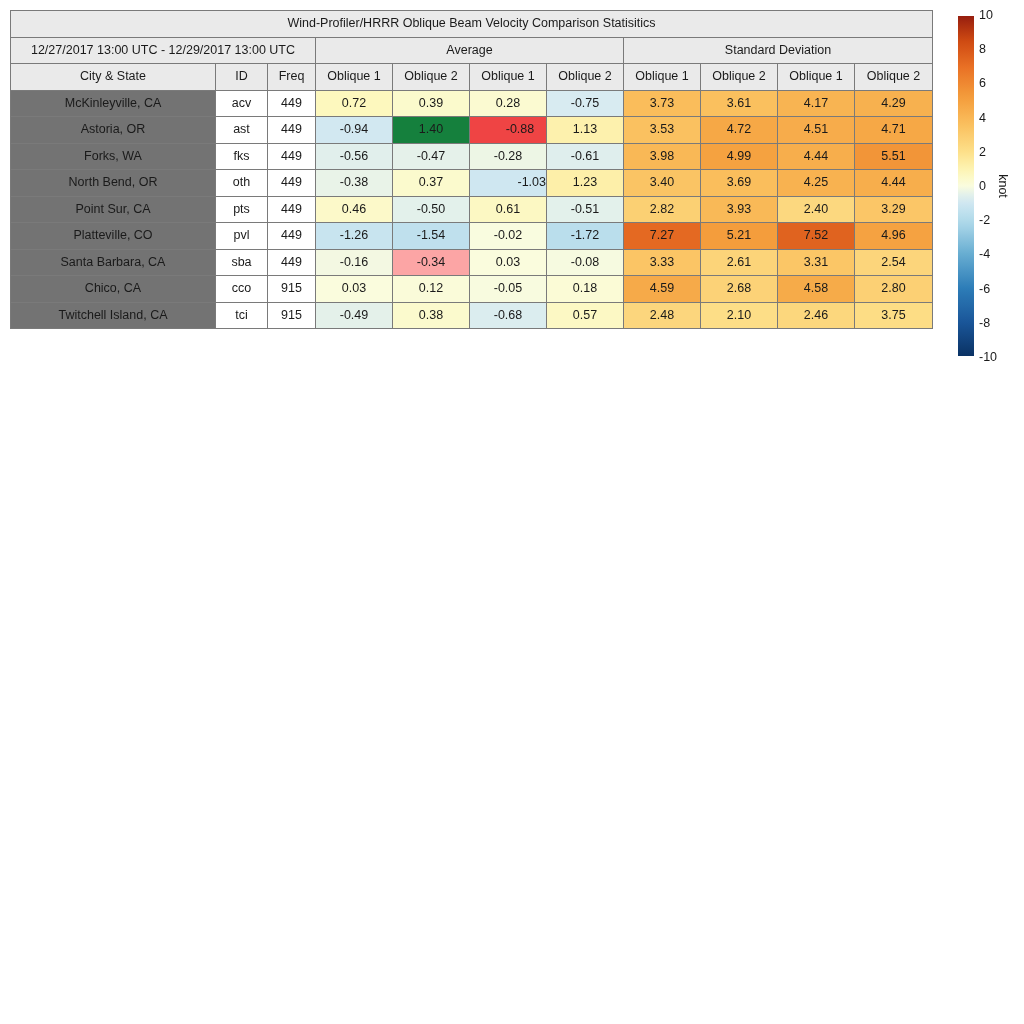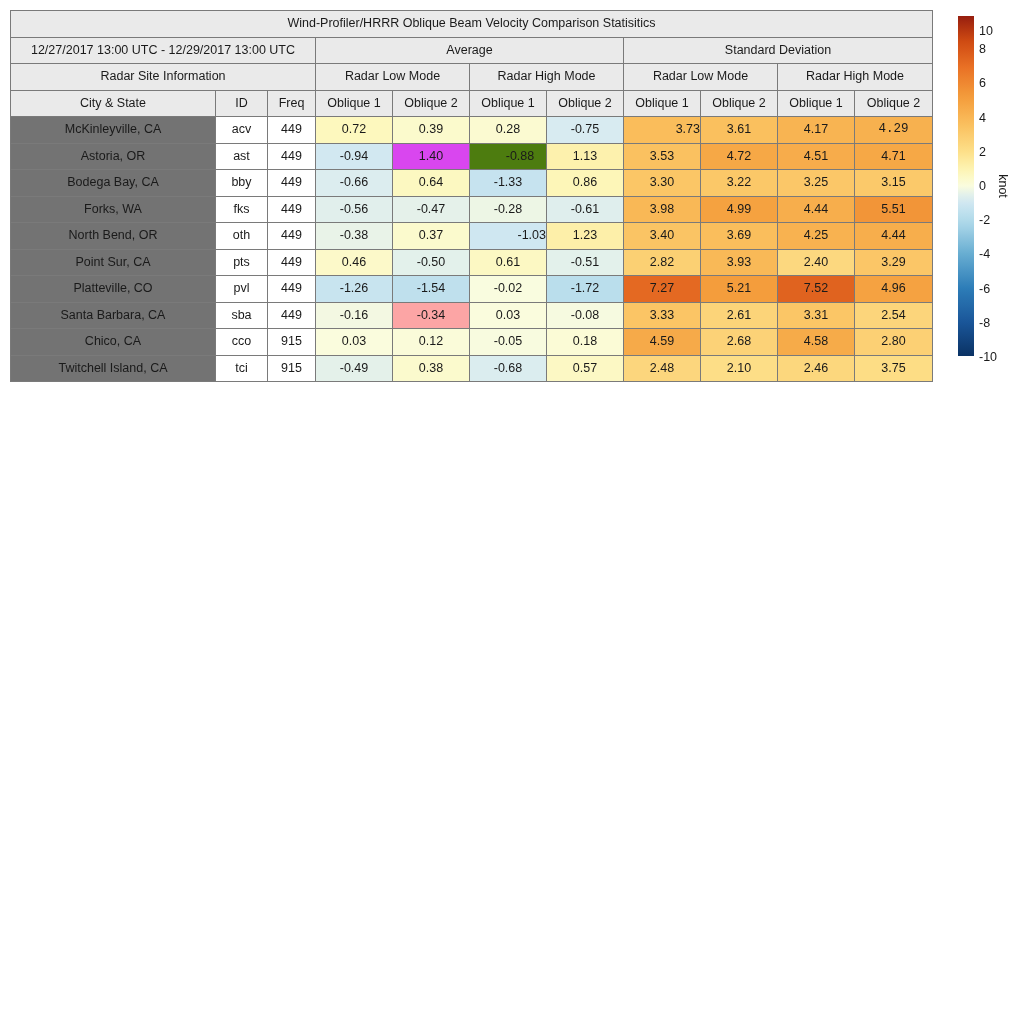--- a/index.html
+++ b/index.html
@@ -130,77 +130,57 @@
   <tbody>
     <tr>
       <td class="hdr title-cell" colspan="11">Wind-Profiler/HRRR Oblique Beam Velocity Comparison Statisitics</td>
     </tr>
     <tr>
       <td class="hdr hdr2 date-cell" colspan="3">12/27/2017 13:00 UTC - 12/29/2017 13:00 UTC</td>
       <td class="hdr hdr2" colspan="4">Average</td>
       <td class="hdr hdr2" colspan="4">Standard Deviation</td>
     </tr>
     <tr>
-      <td class="hdr hdr3" colspan="3">Radar Site Information</td>
-      <td class="hdr hdr3" colspan="2">Radar Low Mode</td>
-      <td class="hdr hdr3" colspan="2">Radar High Mode</td>
-      <td class="hdr hdr3" colspan="2">Radar Low Mode</td>
-      <td class="hdr hdr3" colspan="2">Radar High Mode</td>
-    </tr>
-    <tr>
       <td class="hdr hdr4">City &amp; State</td>
       <td class="hdr hdr4">ID</td>
       <td class="hdr hdr4">Freq</td>
       <td class="hdr hdr4">Oblique 1</td>
       <td class="hdr hdr4">Oblique 2</td>
       <td class="hdr hdr4">Oblique 1</td>
       <td class="hdr hdr4">Oblique 2</td>
       <td class="hdr hdr4">Oblique 1</td>
       <td class="hdr hdr4">Oblique 2</td>
       <td class="hdr hdr4">Oblique 1</td>
       <td class="hdr hdr4">Oblique 2</td>
     </tr>
   <tr>
         <td class="city-cell">McKinleyville, CA</td>
         <td class="id-cell">acv</td>
         <td class="freq-cell">449</td>
         <td class="val" style="background-color: rgb(253, 248, 190);">0.72</td>
         <td class="val" style="background-color: rgb(251, 250, 204);">0.39</td>
         <td class="val" style="background-color: rgb(251, 250, 209);">0.28</td>
         <td class="val" style="background-color: rgb(216, 235, 241);">-0.75</td>
-        <td class="val" style="background-color: rgb(250, 189, 91); text-align: right;">3.73</td>
+        <td class="val" style="background-color: rgb(250, 189, 91);">3.73</td>
         <td class="val" style="background-color: rgb(250, 192, 94);">3.61</td>
         <td class="val" style="background-color: rgb(248, 180, 82);">4.17</td>
-        <td class="val" style="background-color: rgb(247, 177, 79); font-family: Liberation Mono, monospace;">4.29</td>
+        <td class="val" style="background-color: rgb(247, 177, 79);">4.29</td>
       </tr>
       <tr>
         <td class="city-cell">Astoria, OR</td>
         <td class="id-cell">ast</td>
         <td class="freq-cell">449</td>
         <td class="val" style="background-color: rgb(210, 232, 241);">-0.94</td>
-        <td class="val" style="background-color: #d946ef;">1.40</td>
-        <td class="val" style="background-color: #4d7c0f; padding-left: 24px;">-0.88</td>
+        <td class="val" style="background-color: #15803d;">1.40</td>
+        <td class="val" style="background-color: #ef4444; padding-left: 24px;">-0.88</td>
         <td class="val" style="background-color: rgb(253, 241, 173);">1.13</td>
         <td class="val" style="background-color: rgb(250, 193, 96);">3.53</td>
         <td class="val" style="background-color: rgb(246, 168, 70);">4.72</td>
         <td class="val" style="background-color: rgb(247, 172, 75);">4.51</td>
         <td class="val" style="background-color: rgb(246, 168, 70);">4.71</td>
-      </tr>
-      <tr>
-        <td class="city-cell">Bodega Bay, CA</td>
-        <td class="id-cell">bby</td>
-        <td class="freq-cell">449</td>
-        <td class="val" style="background-color: rgb(220, 237, 239);">-0.66</td>
-        <td class="val" style="background-color: rgb(252, 248, 193);">0.64</td>
-        <td class="val" style="background-color: rgb(198, 227, 239);">-1.33</td>
-        <td class="val" style="background-color: rgb(253, 246, 184);">0.86</td>
-        <td class="val" style="background-color: rgb(251, 198, 102);">3.30</td>
-        <td class="val" style="background-color: rgb(251, 200, 104);">3.22</td>
-        <td class="val" style="background-color: rgb(251, 199, 104);">3.25</td>
-        <td class="val" style="background-color: rgb(251, 201, 106);">3.15</td>
       </tr>
       <tr>
         <td class="city-cell">Forks, WA</td>
         <td class="id-cell">fks</td>
         <td class="freq-cell">449</td>
         <td class="val" style="background-color: rgb(225, 239, 236); margin-left: 16px;">-0.56</td>
         <td class="val" style="background-color: rgb(229, 241, 234);">-0.47</td>
         <td class="val" style="background-color: rgb(237, 246, 229);">-0.28</td>
         <td class="val" style="background-color: rgb(223, 238, 237);">-0.61</td>
         <td class="val" style="background-color: rgb(249, 184, 86);">3.98</td>
@@ -285,21 +265,21 @@
         <td class="val" style="background-color: rgb(253, 222, 135);">2.10</td>
         <td class="val" style="background-color: rgb(252, 215, 125);">2.46</td>
         <td class="val" style="background-color: rgb(253, 221, 133);">3.75</td>
       </tr>
     </tbody>
 </table>
 
 <div id="colorbar-wrap">
   <div id="colorbar-gradient" style="background: linear-gradient(rgb(150, 30, 15) 0%, rgb(170, 45, 16) 2.5%, rgb(189, 60, 17) 5%, rgb(207, 75, 19) 7.5%, rgb(216, 87, 25) 10%, rgb(224, 100, 31) 12.5%, rgb(233, 112, 37) 15%, rgb(236, 125, 43) 17.5%, rgb(239, 137, 50) 20%, rgb(242, 150, 56) 22.5%, rgb(245, 161, 64) 25%, rgb(247, 172, 75) 27.5%, rgb(249, 183, 86) 30%, rgb(250, 194, 97) 32.5%, rgb(251, 204, 111) 35%, rgb(252, 214, 124) 37.5%, rgb(253, 224, 138) 40%, rgb(253, 234, 158) 42.5%, rgb(253, 243, 178) 45%, rgb(252, 249, 200) 47.5%, rgb(250, 252, 222) 50%, rgb(227, 241, 235) 52.5%, rgb(208, 231, 241) 55%, rgb(192, 225, 238) 57.5%, rgb(177, 218, 234) 60%, rgb(160, 208, 229) 62.5%, rgb(141, 196, 222) 65%, rgb(122, 185, 216) 67.5%, rgb(103, 173, 209) 70%, rgb(89, 161, 203) 72.5%, rgb(74, 149, 197) 75%, rgb(60, 137, 190) 77.5%, rgb(45, 125, 184) 80%, rgb(40, 115, 176) 82.5%, rgb(36, 106, 169) 85%, rgb(31, 96, 161) 87.5%, rgb(26, 86, 153) 90%, rgb(22, 77, 140) 92.5%, rgb(18, 68, 127) 95%, rgb(14, 59, 113) 97.5%, rgb(10, 50, 100) 100%);"></div>
   <div id="colorbar-ticks">
-      <div class="cb-tick" style="top: 16px;">10</div>
+      <div class="cb-tick" style="top: 0px;">10</div>
       <div class="cb-tick" style="top: 34.2px;">8</div>
       <div class="cb-tick" style="top: 68.4px;">6</div>
       <div class="cb-tick" style="top: 102.6px;">4</div>
       <div class="cb-tick" style="top: 136.8px;">2</div>
       <div class="cb-tick" style="top: 171px;">0</div>
       <div class="cb-tick" style="top: 205.2px;">-2</div>
       <div class="cb-tick" style="top: 239.4px;">-4</div>
       <div class="cb-tick" style="top: 273.6px;">-6</div>
       <div class="cb-tick" style="top: 307.8px;">-8</div>
       <div class="cb-tick" style="top: 342px;">-10</div>

